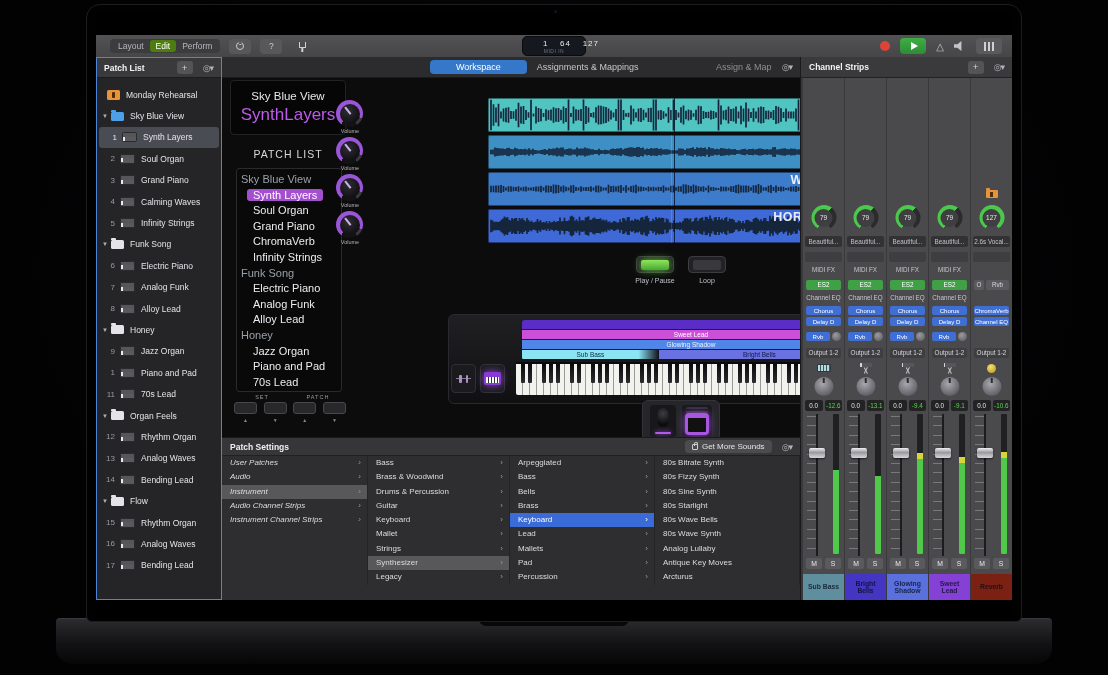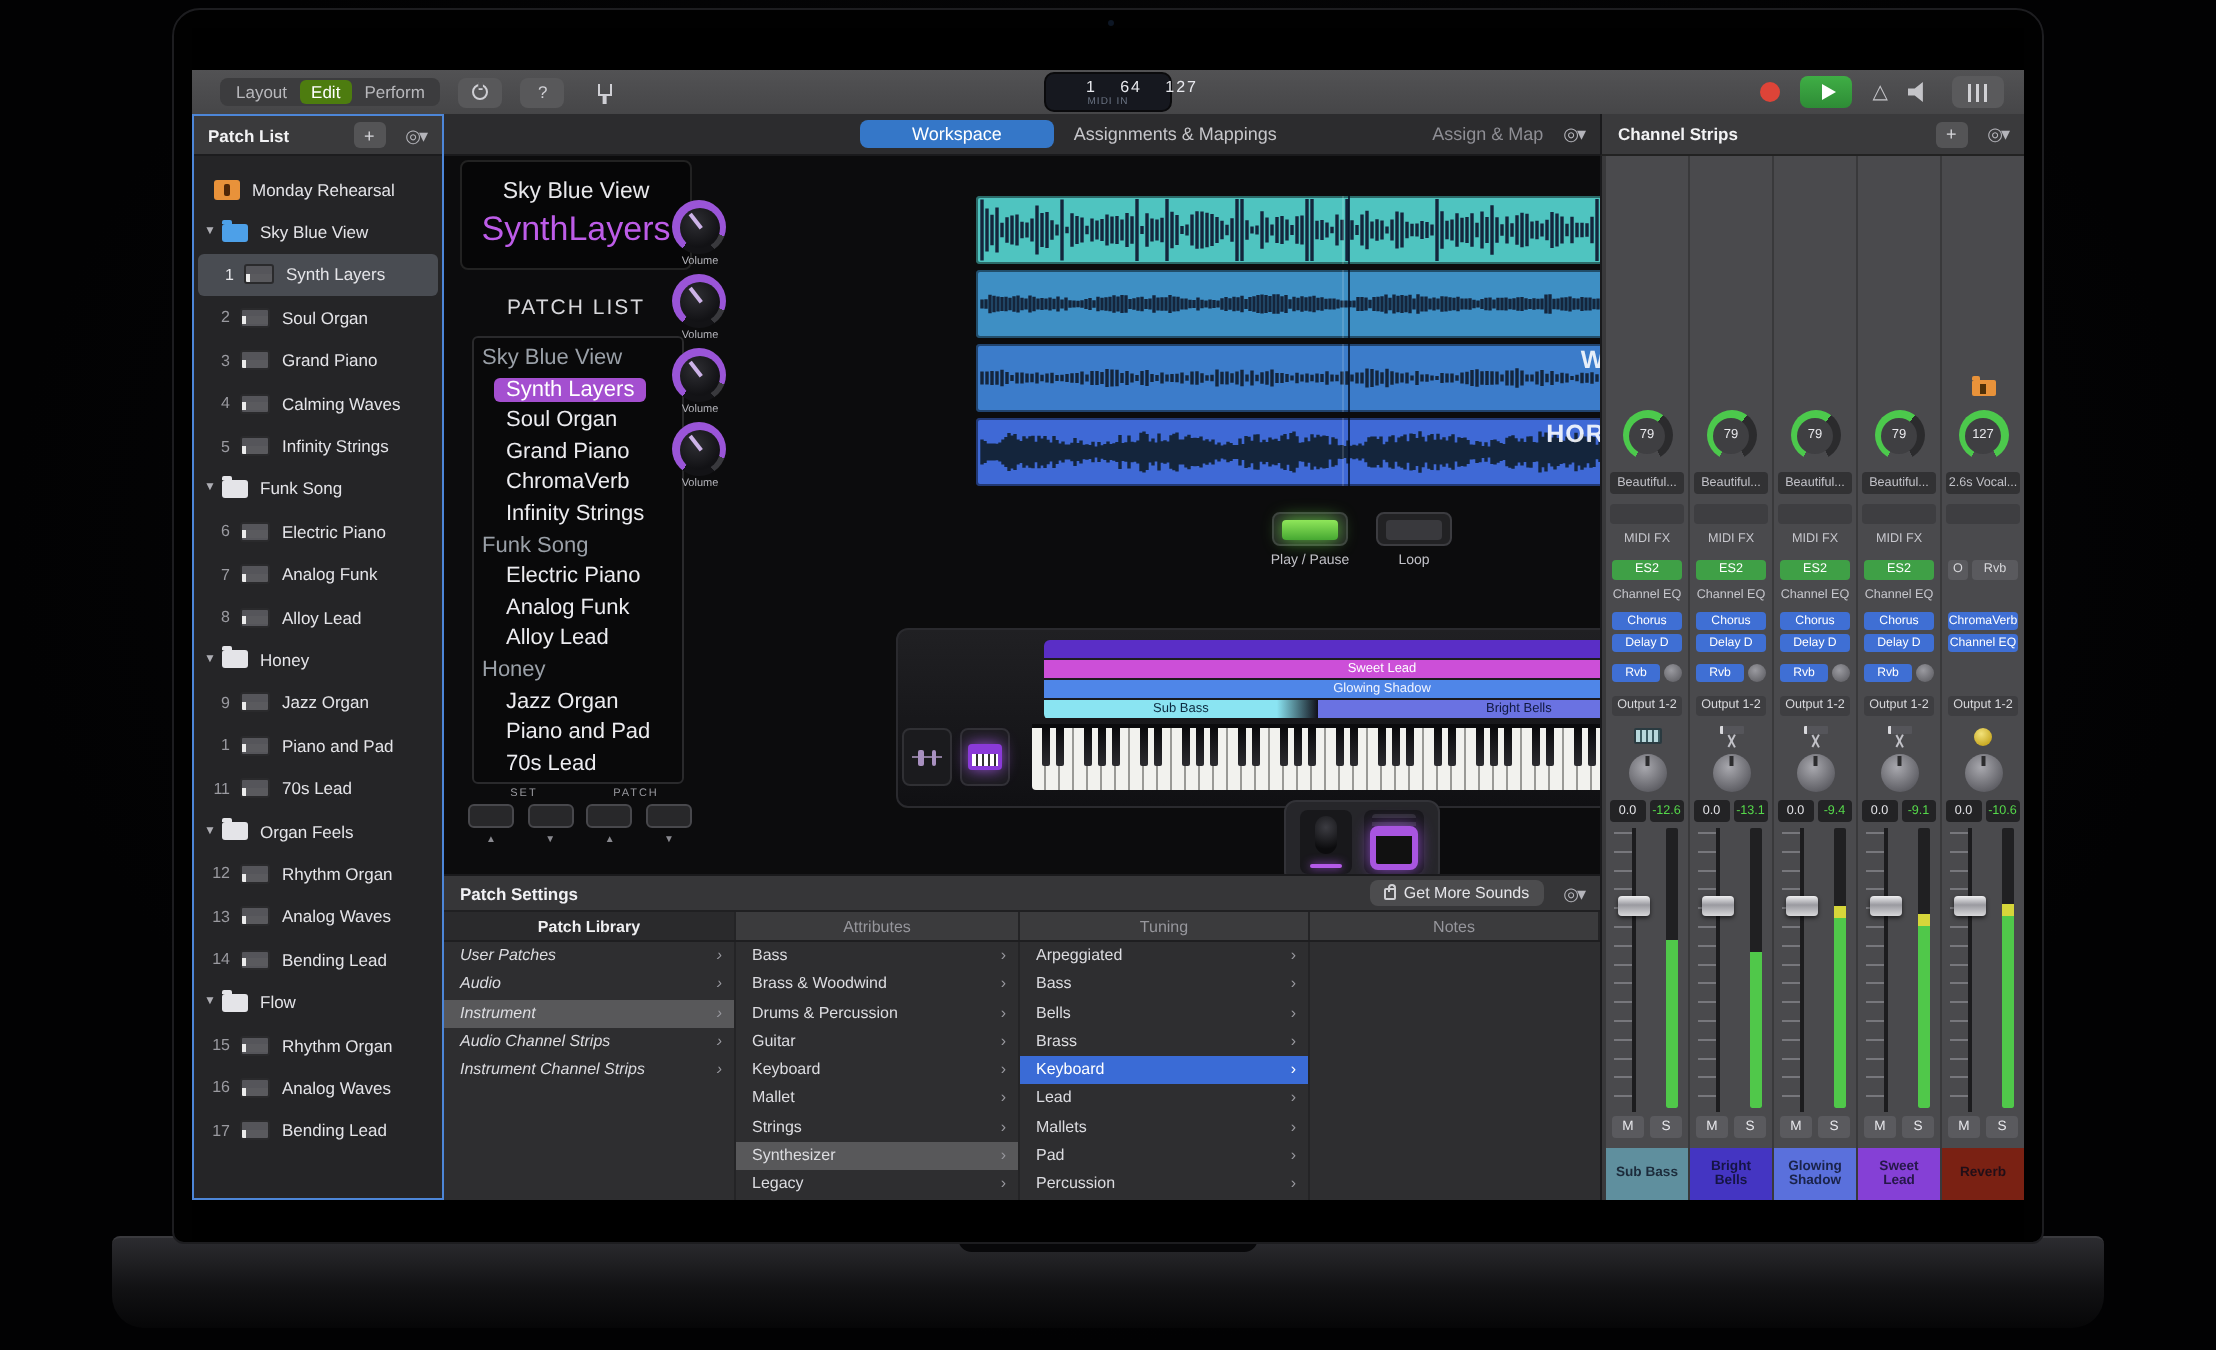--- a/index.html
+++ b/index.html
@@ -543,26 +543,20 @@
 
         <div class="psettings">
           <div class="ps-hdr">
             <div class="ps-title">Patch Settings</div>
             <div class="gms">
                 <span class="bag"></span>
                 <span>Get More Sounds</span>
               </div>
             <div class="gearbtn">◎▾</div>
           </div>
-          <div class="ps-tabs" id="pstabs">
-              <div class="ps-tab active" style="width: 146px;">Patch Library</div>
-              <div class="ps-tab" style="width: 142px;">Attributes</div>
-              <div class="ps-tab" style="width: 145px;">Tuning</div>
-              <div class="ps-tab" style="width: 145px;">Notes</div>
-            </div>
           <div class="ps-cols" id="pscols">
               <div class="ps-col" style="width: 146px; font-style: italic;">
                 <div class="ps-row">User Patches<span class="rchev">›</span></div>
                 <div class="ps-row">Audio<span class="rchev">›</span></div>
                 <div class="ps-row selgray">Instrument<span class="rchev">›</span></div>
                 <div class="ps-row">Audio Channel Strips<span class="rchev">›</span></div>
                 <div class="ps-row">Instrument Channel Strips<span class="rchev">›</span></div>
               </div>
               <div class="ps-col" style="width: 142px;">
                 <div class="ps-row">Bass<span class="rchev">›</span></div>
@@ -578,20 +572,31 @@
               <div class="ps-col" style="width: 145px;">
                 <div class="ps-row">Arpeggiated<span class="rchev">›</span></div>
                 <div class="ps-row">Bass<span class="rchev">›</span></div>
                 <div class="ps-row">Bells<span class="rchev">›</span></div>
                 <div class="ps-row">Brass<span class="rchev">›</span></div>
                 <div class="ps-row selblue">Keyboard<span class="rchev">›</span></div>
                 <div class="ps-row">Lead<span class="rchev">›</span></div>
                 <div class="ps-row">Mallets<span class="rchev">›</span></div>
                 <div class="ps-row">Pad<span class="rchev">›</span></div>
                 <div class="ps-row">Percussion<span class="rchev">›</span></div>
+              </div>
+              <div class="ps-col" style="width: 145px;">
+                <div class="ps-row">80s Bitrate Synth</div>
+                <div class="ps-row">80s Fizzy Synth</div>
+                <div class="ps-row">80s Sine Synth</div>
+                <div class="ps-row">80s Starlight</div>
+                <div class="ps-row">80s Wave Bells</div>
+                <div class="ps-row">80s Wave Synth</div>
+                <div class="ps-row">Analog Lullaby</div>
+                <div class="ps-row">Antique Key Moves</div>
+                <div class="ps-row">Arcturus</div>
               </div>
             </div>
         </div>
       </div>
 
       <div class="strips" id="strips">
           <div class="strip" style="left: 2px;">
             <div class="st-knob" style="background: conic-gradient(from 210deg, rgb(76, 201, 76) 0deg, rgb(76, 201, 76) 187deg, rgb(43, 43, 45) 187deg, rgb(43, 43, 45) 300deg, transparent 300deg);">
               <span>79</span>
             </div>

